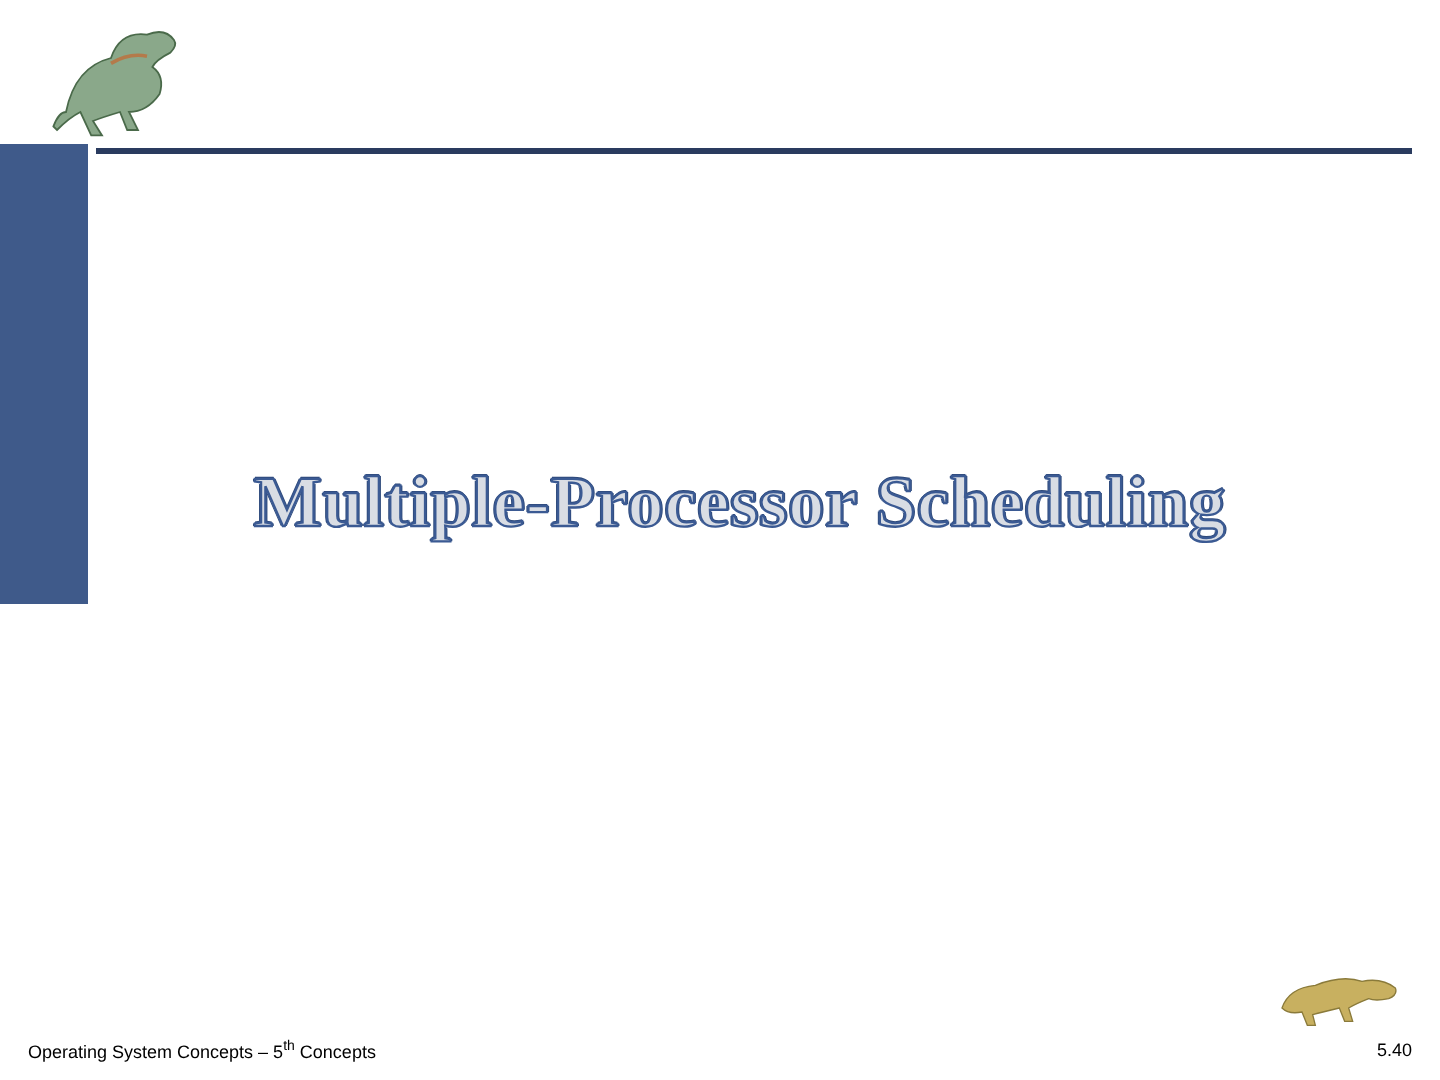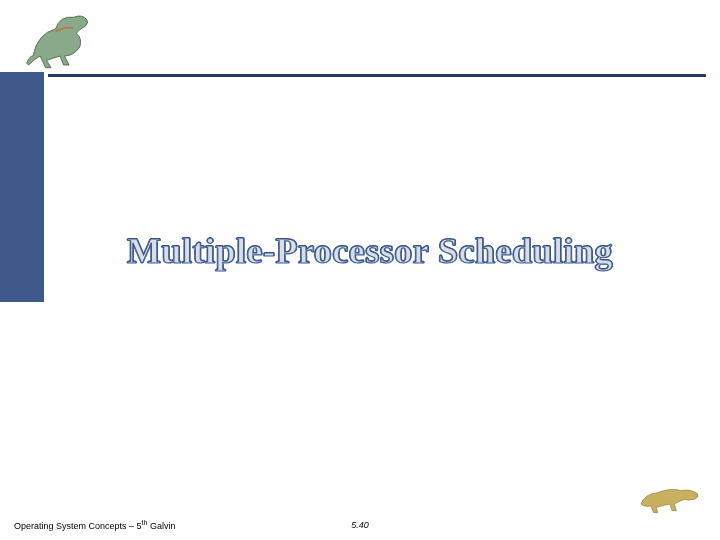--- a/index.html
+++ b/index.html
@@ -66,21 +66,21 @@
     right: 14px;
     bottom: 6px;
     height: 18px;
     display: flex;
     align-items: center;
     justify-content: space-between;
     font-size: 9px;
     color: #000;
   }
   .footer .left sup { font-size: 7px; }
-  .footer .center { position: absolute; left: 0; right: 0; text-align: center; font-style: italic; }
+  .footer .center { position: absolute; left: 0; right: 0; text-align: right; }
   .footer .right { text-align: right; }
   
   .dino-top svg, .dino-bottom svg { width: 100%; height: 100%; display: block; }
 </style>
 </head>
 <body>
 
 <div class="slide">
   <div class="side-accent"></div>
   <div class="top-rule"></div>
@@ -95,17 +95,17 @@
   <div class="title">Multiple-Processor Scheduling</div>
 
   <div class="dino-bottom">
     <svg viewBox="0 0 100 60" xmlns="http://www.w3.org/2000/svg">
       <path d="M5 45 Q10 30 30 28 Q50 20 65 25 Q80 22 90 30 Q92 35 85 38 Q75 40 70 38 Q60 42 55 45 L58 55 L52 55 L48 45 Q35 48 28 50 L30 58 L24 58 L20 48 Q10 50 5 45 Z" fill="#c8b060" stroke="#8a7a3a" stroke-width="1"></path>
     </svg>
   </div>
 
   <div class="footer">
     <div class="left">
-      <span>Operating System Concepts – 5</span><sup>th</sup><span> Galvin</span>
+      <span>Operating System Concepts – 5</span><sup>th</sup><span> Concepts</span>
     </div>
     <div class="center">5.40</div>
   </div>
 </div>
 
 </body></html>

